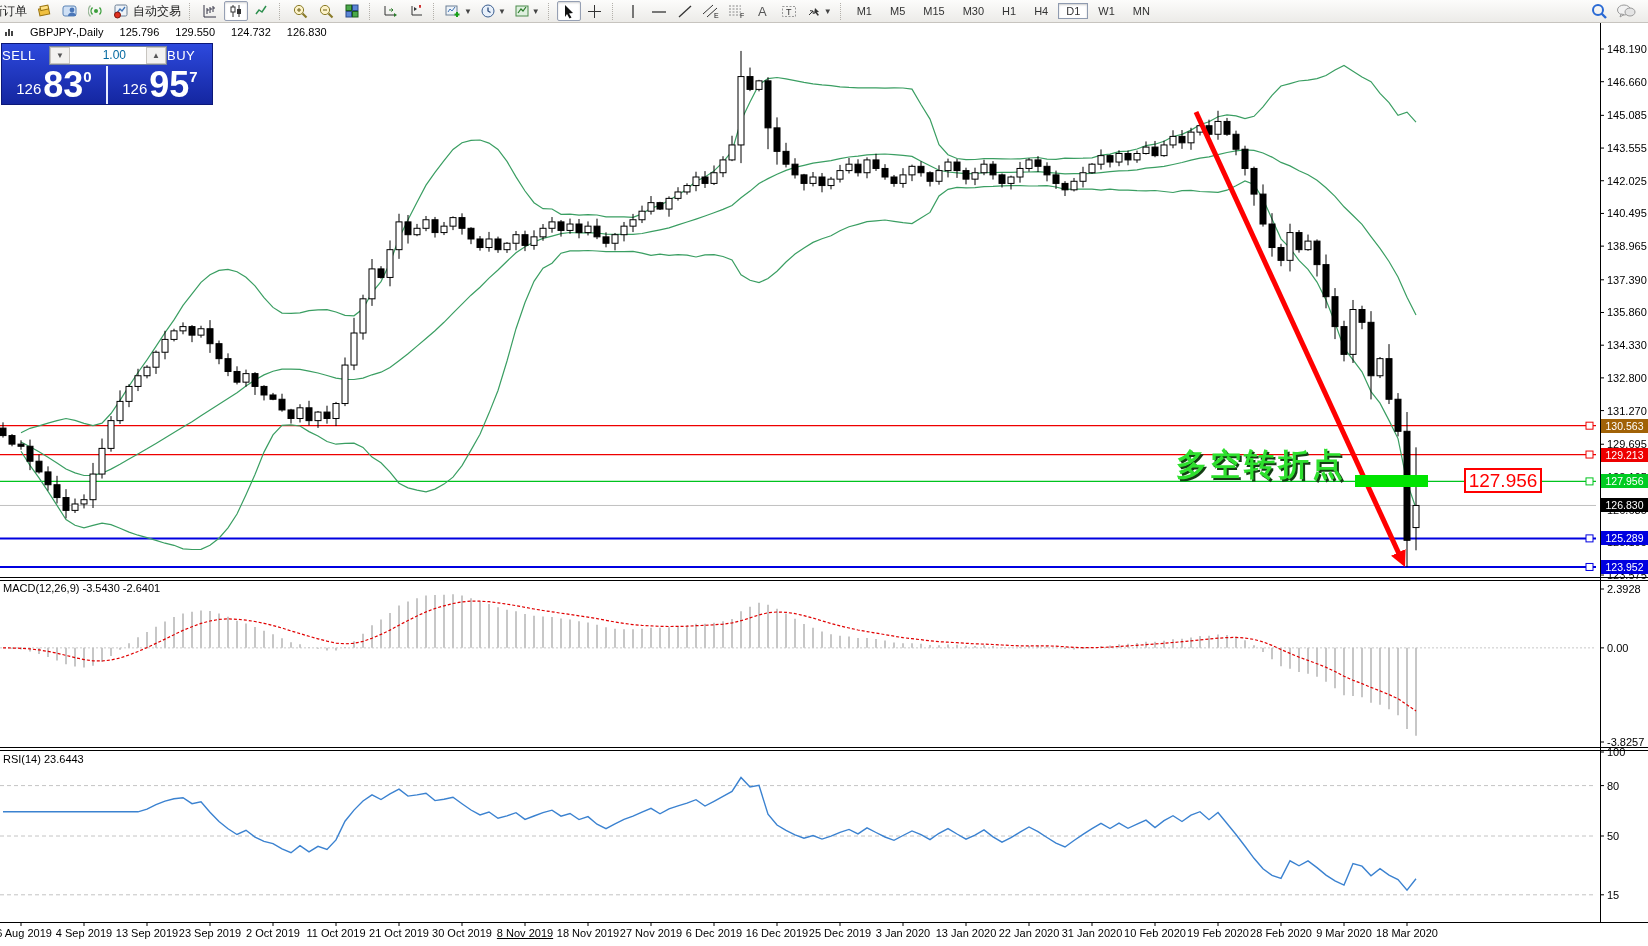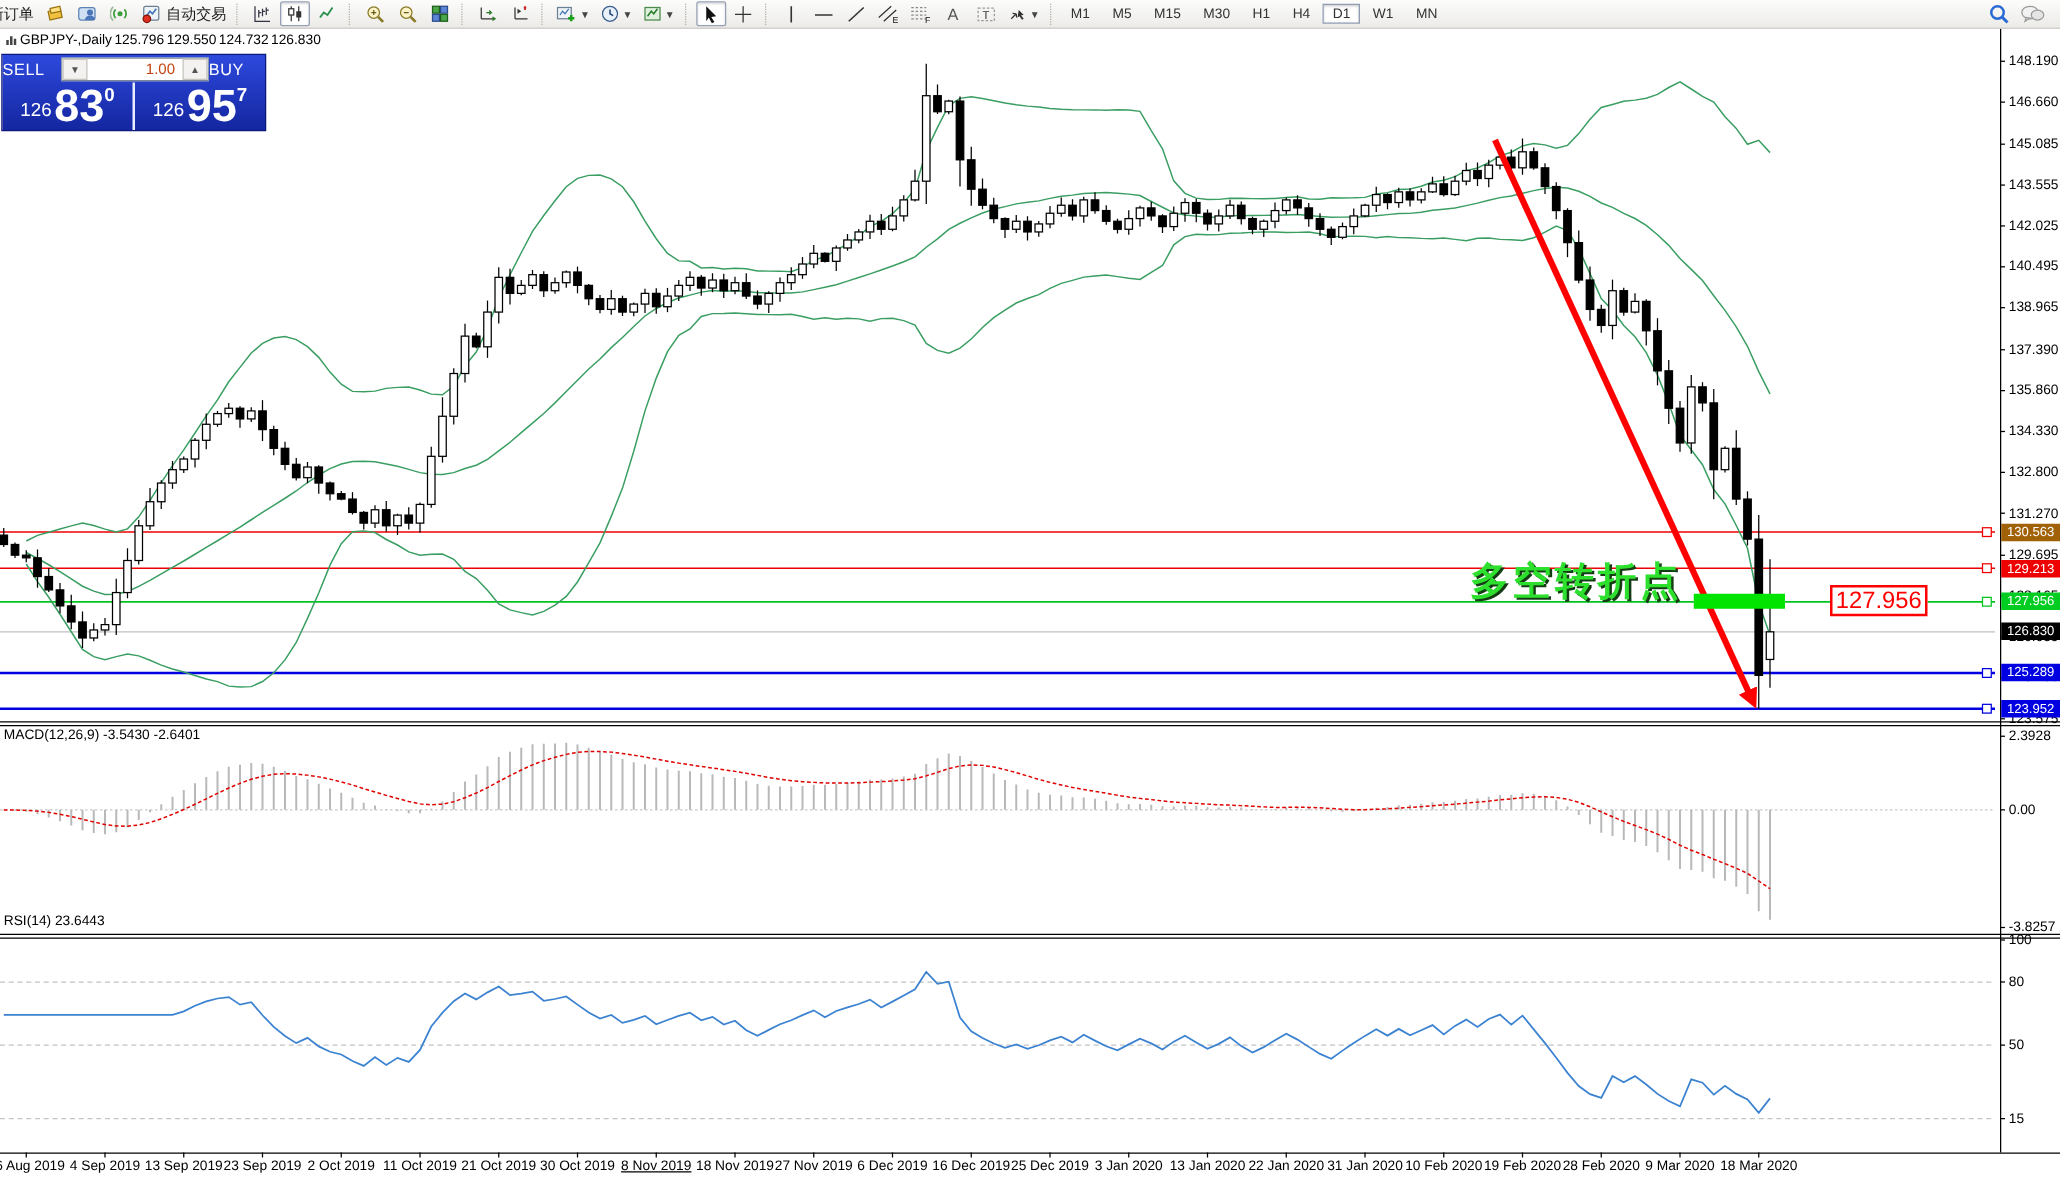--- a/index.html
+++ b/index.html
@@ -16,34 +16,34 @@
 .tbtn.pressed{background:#fff;border:1px solid #96a0b4;box-shadow:inset 0 1px 2px rgba(0,0,0,.18)}
 .tsep{width:4px;height:17px;border-left:1px dotted #b3b0aa;margin:0 4px;flex:0 0 auto}
 .caret{font-size:8px;color:#444;margin-left:2px}
 .tf{padding:1px 7px;font-size:11px;color:#333;border:1px solid transparent;margin:0 1px;flex:0 0 auto}
 .tf.active{background:#fff;border:1px solid #8f9bb0;box-shadow:inset 0 1px 2px rgba(0,0,0,.2)}
 #tb-right{margin-left:auto;display:flex;align-items:center;margin-right:8px}
 .cn{font-size:12px}
 
 
 #symbol-line{position:absolute;left:4px;top:26px;font-size:11px;color:#000;z-index:30;
-  display:flex;gap:2px;align-items:center}
+  display:flex;gap:16px;align-items:center}
 #symbol-line .sym{font-weight:bold;font-weight:normal}
 
 
 #trade{position:absolute;left:1px;top:43px;width:212px;height:62px;z-index:35;
   background:linear-gradient(#2d49dd,#1426a0);border:1px solid #0c1878;color:#fff}
 #trade .trow1{display:flex;height:22px;align-items:center}
 #trade .side{flex:0 0 47px;text-align:left;font-size:13px;letter-spacing:.5px}
 #trade .vol-wrap{flex:1;display:flex;justify-content:center}
 #trade .vol-box{height:19px;width:118px;background:#fff;border:1px solid #7a8699;display:flex;align-items:stretch}
 #trade .spin{width:20px;display:flex;align-items:center;justify-content:center;background:#f3f2f0;
   border:1px solid #c8c5c0;font-size:8px;color:#555}
-#trade .vol-val{flex:1;display:flex;align-items:center;justify-content:flex-end;padding-right:6px;
-  color:#c2410c;font-size:12px}
+#trade .vol-val{flex:1;display:flex;align-items:center;justify-content:flex-end;padding-right:20px;
+  color:#0369a1;font-size:12px}
 #trade .prow{display:flex;height:38px}
 #trade .pbox{flex:1;display:flex;align-items:flex-end;justify-content:center;padding-bottom:4px}
 #trade .pbox.buy{border-left:2px solid #e8ecff}
 #trade .psmall{font-size:15px;font-weight:normal;margin:0 2px 3px 0}
 #trade .pbig{font-size:36px;font-weight:bold;line-height:.8}
 #trade .psup{font-size:15px;font-weight:bold;align-self:flex-start;margin-top:2px}
 
 
 .axlab{position:absolute;left:1607px;font-size:11px;color:#000;z-index:5;line-height:12px}
 .tag{position:absolute;left:1601px;width:47px;height:14px;z-index:8;color:#fff;font-size:10.5px;
@@ -881,21 +881,21 @@
     <line x1="1218" y1="922" x2="1218" y2="926" stroke="#000"></line>
     <line x1="1281" y1="922" x2="1281" y2="926" stroke="#000"></line>
     <line x1="1344" y1="922" x2="1344" y2="926" stroke="#000"></line>
     <line x1="1407" y1="922" x2="1407" y2="926" stroke="#000"></line>
   </svg>
 
 <div class="panelab" style="top:582px">
   <span>MACD(12,26,9)</span>
   <span>-3.5430 -2.6401</span>
 </div>
-<div class="panelab" style="top:731px">
+<div class="panelab" style="top:753px">
   <span>RSI(14)</span>
   <span>23.6443</span>
 </div>
 
 <div id="turn-text">多空转折点</div>
 <div id="green-bar"></div>
 <div id="price-callout">127.956</div>
 
 <div id="axis-labels">
     <div class="axlab" style="top: 43px;">148.190</div>

